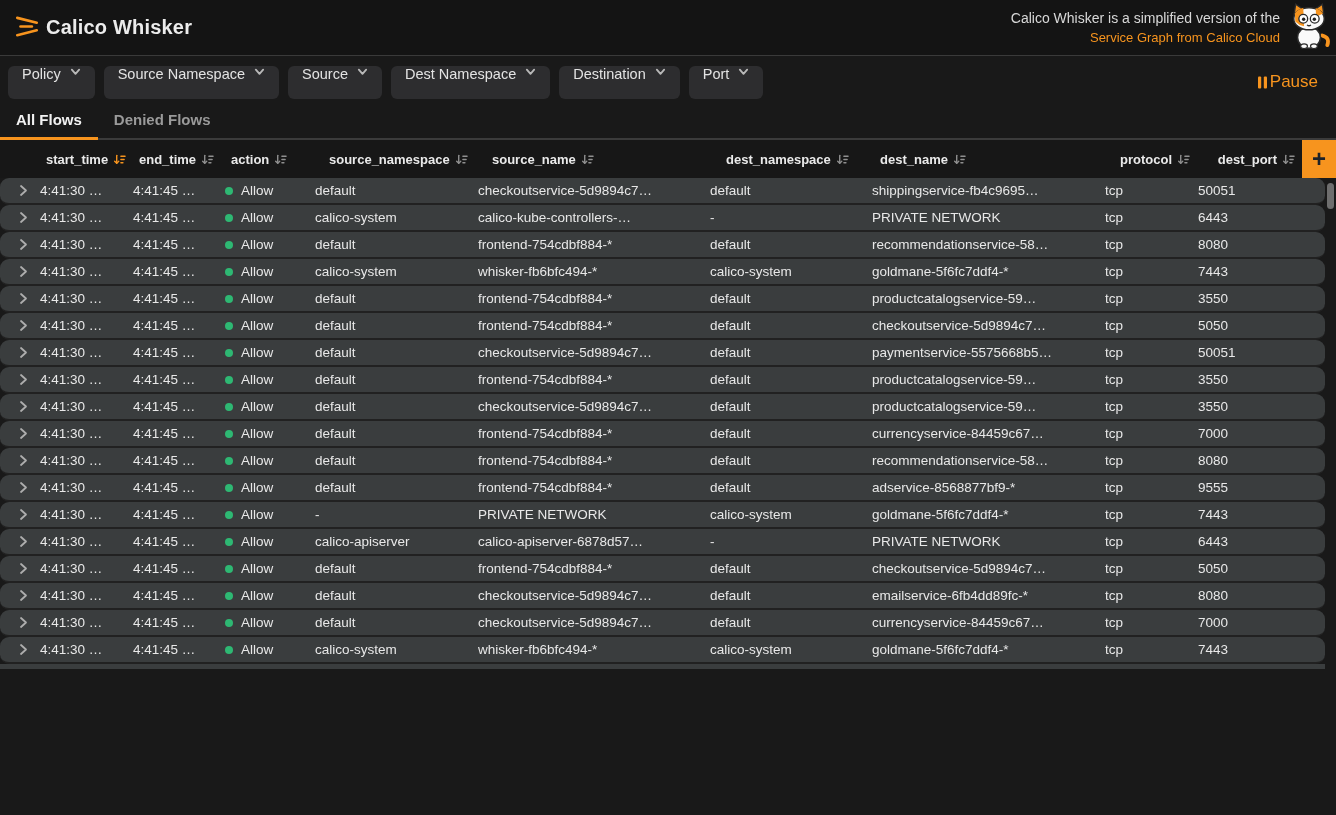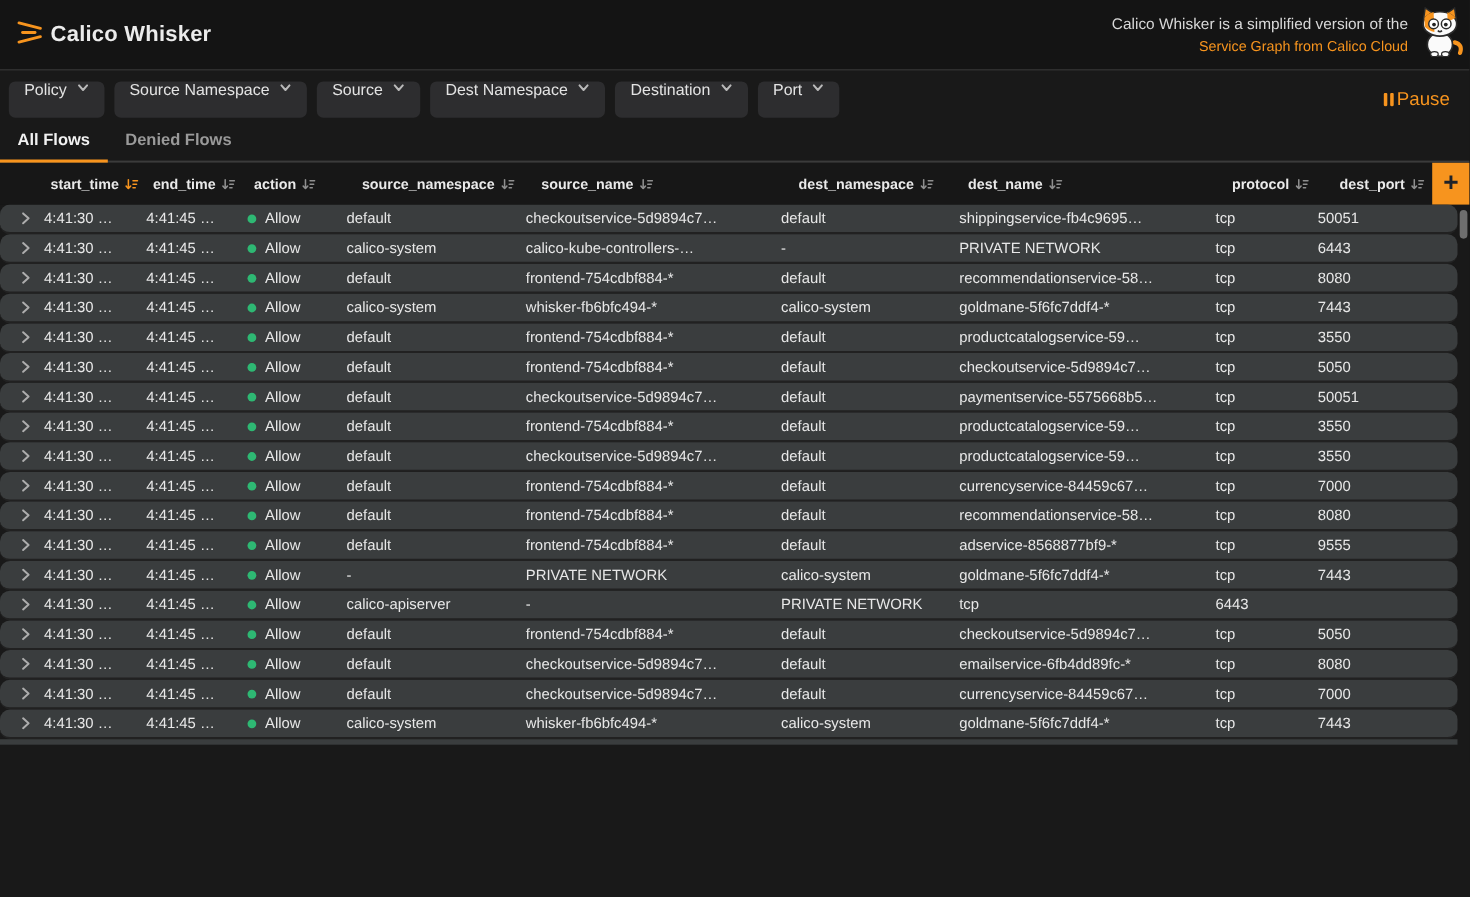--- a/index.html
+++ b/index.html
@@ -13,21 +13,21 @@
     --button-bg:#2D2D2F;
     --text:#E9E9E9;
     --text-dim:#9A9A9A;
   }
   *{margin:0;padding:0;box-sizing:border-box;}
   html,body{width:1336px;height:815px;overflow:hidden;}
   body{background:var(--page-bg);font-family:"Liberation Sans",sans-serif;color:var(--text);}
   .app{width:1336px;height:815px;display:flex;flex-direction:column;}
 
   
-  .topbar{height:64px;background:var(--topbar-bg);border-bottom:1px solid #3A3A3A;
+  .topbar{height:56px;background:var(--topbar-bg);border-bottom:1px solid #3A3A3A;
           display:flex;align-items:center;padding:0 6px 0 14px;flex:0 0 auto;}
   .brand{display:flex;align-items:center;gap:6px;}
   .brand-title{font-size:20px;font-weight:bold;color:#ECECEC;letter-spacing:.2px;}
   .topbar-right{margin-left:auto;display:flex;align-items:center;gap:8px;}
   .tagline{text-align:right;line-height:20px;}
   .tagline-text{font-size:14px;color:#D8D8D8;}
   .tagline-link{font-size:13px;font-weight:normal;color:var(--accent-orange);text-decoration:none;cursor:pointer;display:block;}
 
   
   .filterbar{height:52px;display:flex;align-items:center;gap:9px;padding:0 16px 0 8px;flex:0 0 auto;}
@@ -566,20 +566,21 @@
               <polyline points="2,2 7,6.5 2,11"></polyline>
             </svg>
           </div>
           <div class="cell">4:41:30 …</div>
           <div class="cell">4:41:45 …</div>
           <div class="cell action">
             <span class="dot"></span>
             <span>Allow</span>
           </div>
           <div class="cell">calico-apiserver</div>
+          <div class="cell">calico-apiserver-6878d57…</div>
           <div class="cell">-</div>
           <div class="cell">PRIVATE NETWORK</div>
           <div class="cell">tcp</div>
           <div class="cell">6443</div>
         </div>
 
         <div class="row grid-cols">
           <div class="cell expander">
             <svg width="9" height="13" viewBox="0 0 9 13" fill="none" stroke="#ADADAD" stroke-width="1.8" stroke-linecap="round" stroke-linejoin="round">
               <polyline points="2,2 7,6.5 2,11"></polyline>

